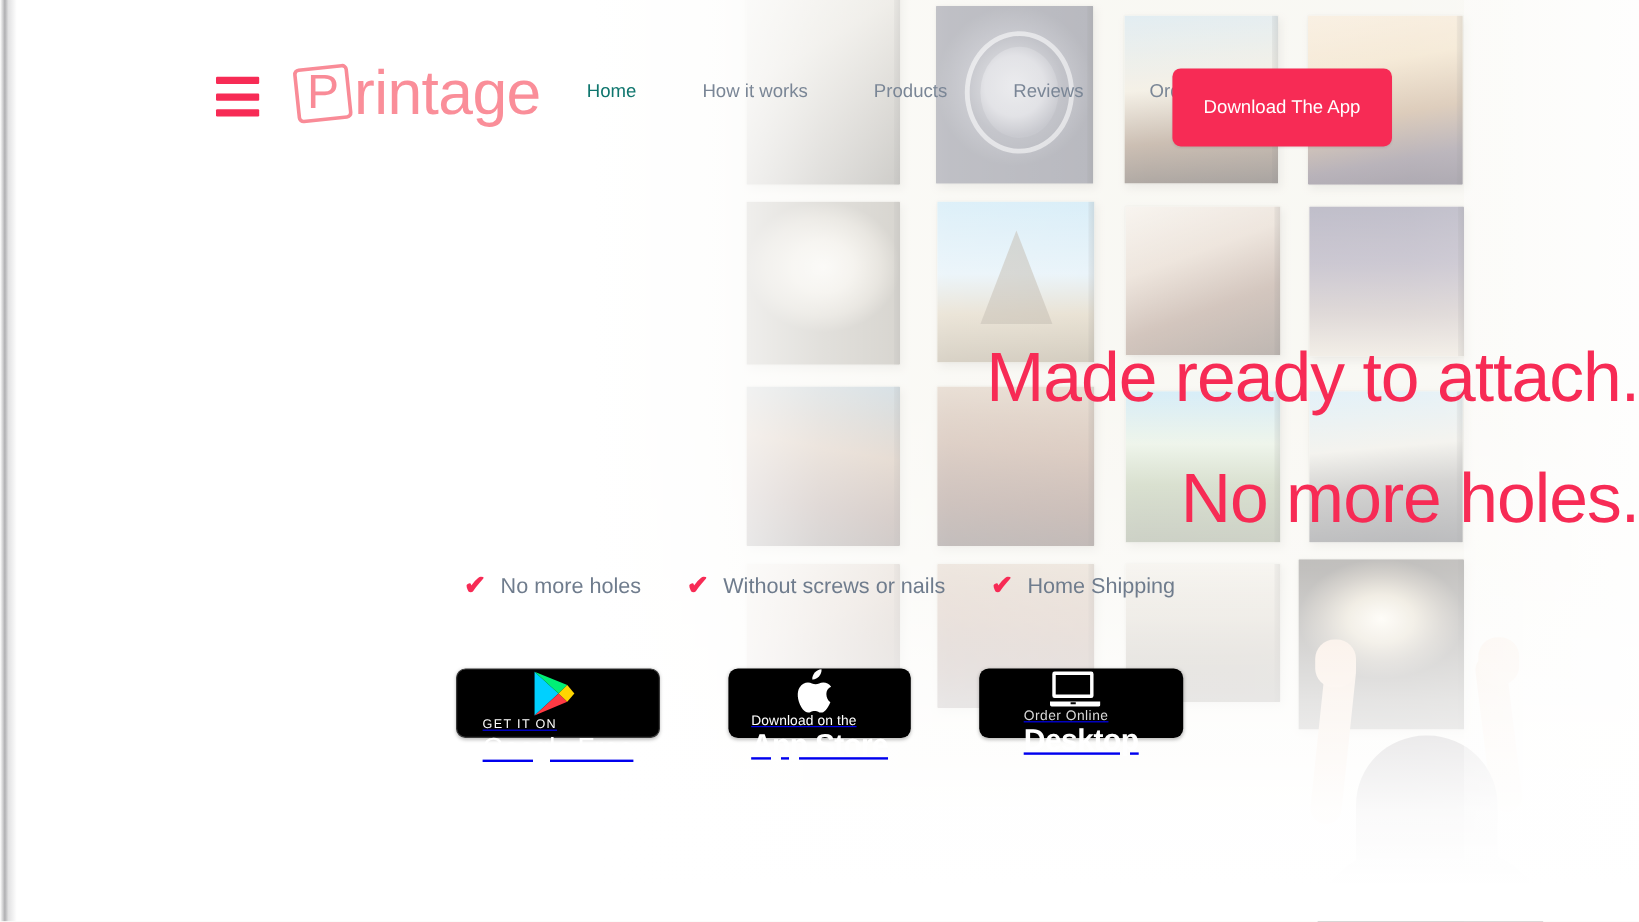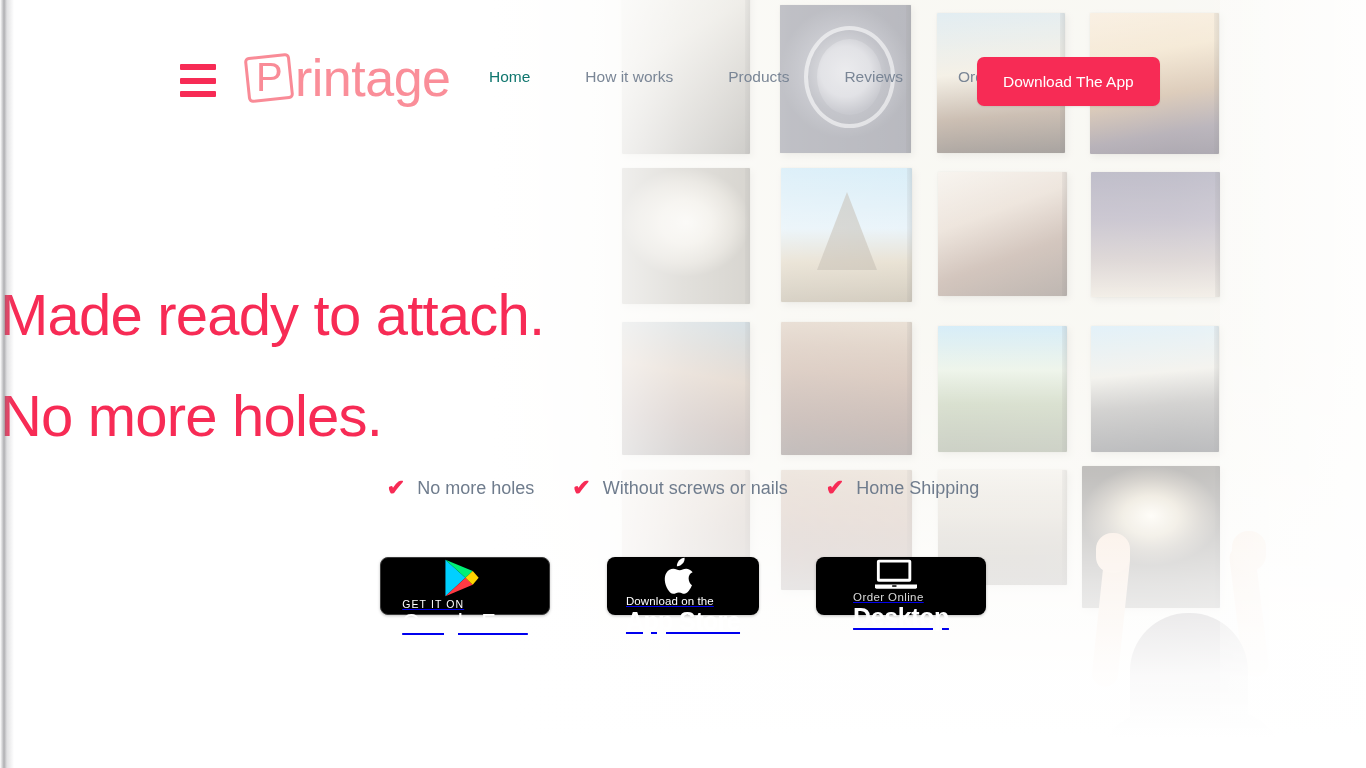--- a/index.html
+++ b/index.html
@@ -165,36 +165,36 @@
   }
   #nav .nav-item {
     font-size:15.5px; color:#7a8696; text-decoration:none;
     margin-right:55px; white-space:nowrap; cursor:pointer;
   }
   #nav .nav-item:last-child { margin-right:0; }
   #nav .nav-item.active { color:#0f766e; }
 
   #cta-download {
     position:absolute; left:977px; top:57px;
-    height:49px; padding:0 26px;
+    height:65px; padding:0 26px;
     background:#f72b55; color:#ffffff;
     border:0; border-radius:7px;
     font-size:15.5px; font-family:"Liberation Sans", sans-serif;
     cursor:pointer; white-space:nowrap;
     box-shadow:0 1px 2px rgba(0,0,0,.08);
   }
 
   
   #hero-content {
     position:absolute; left:0; top:0; width:1366px; height:768px;
     z-index:35; pointer-events:none;
   }
   #hero-content > * { pointer-events:auto; }
 
-  #headline { position:absolute; left:0; top:264px; width:1366px; text-align:left; }
+  #headline { position:absolute; left:0; top:264px; width:1366px; text-align:right; }
   #headline .line {
     color:#f72b55; font-size:58px; line-height:101px; font-weight:400;
     letter-spacing:-0.8px;
   }
   #headline .line-2 { }
 
   #features {
     position:absolute; left:0; top:477px; width:1366px;
     display:flex; justify-content:center; align-items:center; gap:0;
   }

